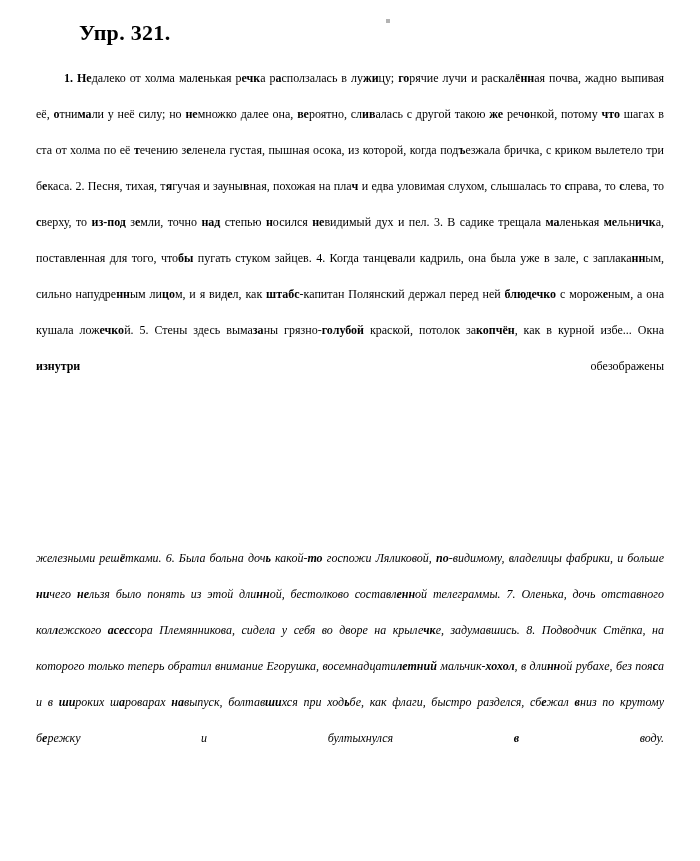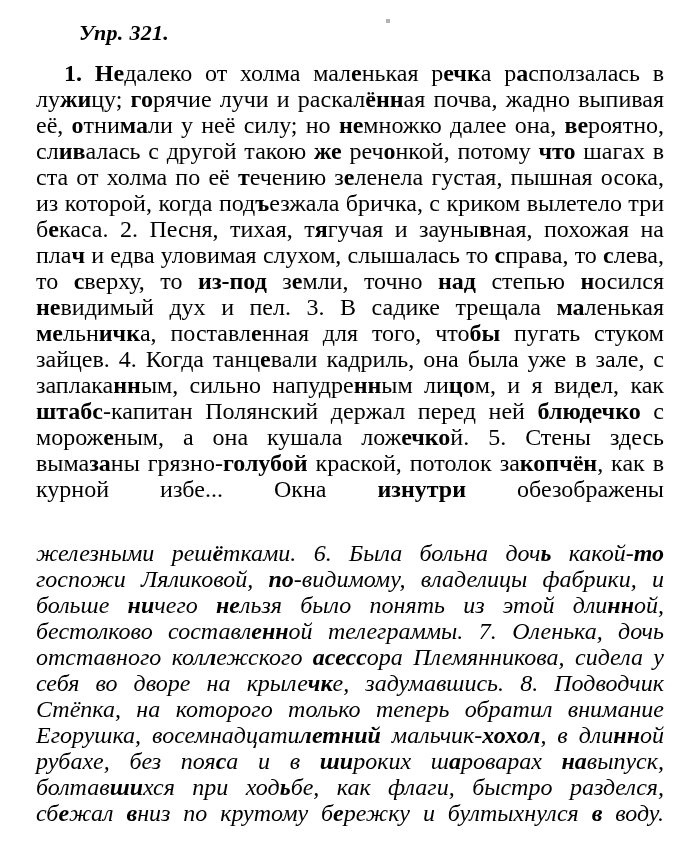--- a/index.html
+++ b/index.html
@@ -35,39 +35,38 @@
     width: 4px;
     height: 4px;
     background: #9a9a9a;
     opacity: .75;
   }
 
   .exercise-title {
     position: absolute;
     left: 79px;
     top: 20px;
-    font-style: italic;
     font-weight: 700;
     font-size: 22px;
     letter-spacing: .3px;
     white-space: nowrap;
   }
 
   .body-block {
     position: absolute;
     left: 36px;
     width: 628px;
   }
   .body-block.first  { top: 60px; }
   .body-block.second { top: 540px; font-style: italic; }
 
   p.para {
     margin: 0;
-    font-size: 24px;
-    line-height: 26px;
+    font-size: 12px;
+    line-height: 36px;
     text-align: justify;
     text-justify: inter-word;
     hyphens: none;
     -webkit-hyphens: none;
     word-spacing: .2px;
   }
   p.para.indent { text-indent: 28px; }
 
   
   b, strong {

